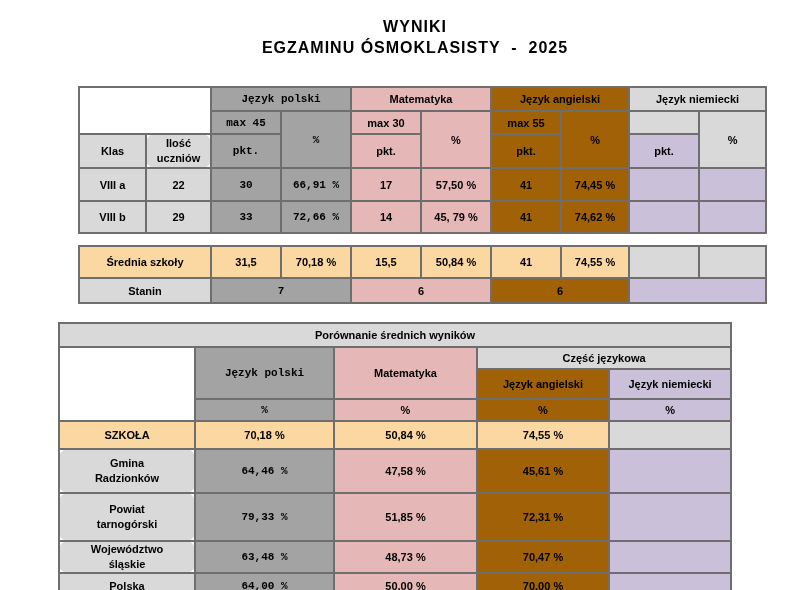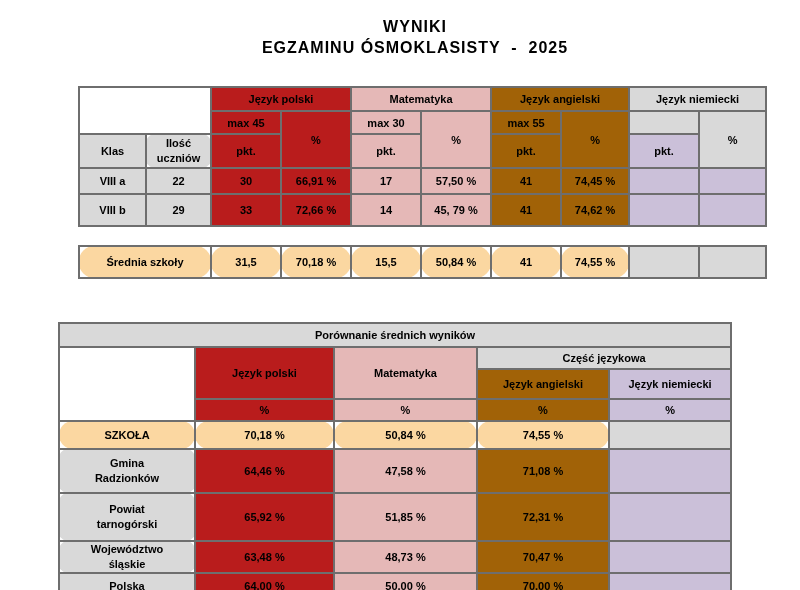--- a/index.html
+++ b/index.html
@@ -15,26 +15,26 @@
     position:absolute;border-collapse:collapse;table-layout:fixed;
     font-family:"Liberation Sans", sans-serif;
   }
   table.tbl td{
     border:2px solid #6e6e6e;text-align:center;vertical-align:middle;
     font-size:11px;font-weight:bold;padding:0 2px;overflow:hidden;
   }
   td.noborder{border:none;background:transparent;}
   td.prelines{white-space:pre-line;line-height:15px;border-radius:9px;}
 
-  .yellow{background:#b91c1c;}
+  .yellow{background:#a3a3a3;font-family:Liberation Mono, monospace;}
   .pink{background:#E5B8B7;}
   .green{background:#a16207;}
   .purple{background:#CBC0D9;}
   .gray{background:#D9D9D9;}
-  .tan{background:#FBD7A1;border-radius:15px;}
+  .tan{background:#FBD7A1;}
 
   td.bigtitle{font-size:15px;font-weight:bold;}
 </style>
 </head>
 <body>
 
 <div class="titleblock">
   <div class="title1">WYNIKI</div>
   <div class="title2">EGZAMINU ÓSMOKLASISTY  -  2025</div>
 </div>
@@ -72,21 +72,21 @@
   </tr>
   <tr style="height:34px">
     <td class="gray">Klas</td>
     <td class="gray prelines">Ilość
 uczniów</td>
     <td class="yellow">pkt.</td>
     <td class="pink">pkt.</td>
     <td class="green">pkt.</td>
     <td class="purple">pkt.</td>
   </tr>
-  <tr style="height:26px">
+  <tr style="height:33px">
     <td class="gray">VIII a</td>
     <td class="gray">22</td>
     <td class="yellow">30</td>
     <td class="yellow">66,91 %</td>
     <td class="pink">17</td>
     <td class="pink">57,50 %</td>
     <td class="green">41</td>
     <td class="green">74,45 %</td>
     <td class="purple"></td>
     <td class="purple"></td>
@@ -124,20 +124,27 @@
     <td class="tan" colspan="2">Średnia szkoły</td>
     <td class="tan">31,5</td>
     <td class="tan">70,18 %</td>
     <td class="tan">15,5</td>
     <td class="tan">50,84 %</td>
     <td class="tan">41</td>
     <td class="tan">74,55 %</td>
     <td class="gray"></td>
     <td class="gray"></td>
   </tr>
+  <tr style="height:25px">
+    <td class="gray" colspan="2">Stanin</td>
+    <td class="yellow" colspan="2">7</td>
+    <td class="pink" colspan="2">6</td>
+    <td class="green" colspan="2">6</td>
+    <td class="purple" colspan="2"></td>
+  </tr>
 </tbody>
   </table>
 
 <table class="tbl" style="left:58px;top:322px;width:672px;">
   <colgroup>
     <col style="width:136px">
       <col style="width:139px">
       <col style="width:143px">
       <col style="width:132px">
       <col style="width:122px">
@@ -167,27 +174,27 @@
     <td class="tan">70,18 %</td>
     <td class="tan">50,84 %</td>
     <td class="tan">74,55 %</td>
     <td class="gray"></td>
   </tr>
   <tr style="height:44px">
     <td class="gray prelines">Gmina
 Radzionków</td>
     <td class="yellow">64,46 %</td>
     <td class="pink">47,58 %</td>
-    <td class="green">71,08 %</td>
+    <td class="green">45,61 %</td>
     <td class="purple"></td>
   </tr>
   <tr style="height:48px">
     <td class="gray prelines">Powiat
 tarnogórski</td>
-    <td class="yellow">65,92 %</td>
+    <td class="yellow">79,33 %</td>
     <td class="pink">51,85 %</td>
     <td class="green">72,31 %</td>
     <td class="purple"></td>
   </tr>
   <tr style="height:32px">
     <td class="gray prelines">Województwo
 śląskie</td>
     <td class="yellow">63,48 %</td>
     <td class="pink">48,73 %</td>
     <td class="green">70,47 %</td>

